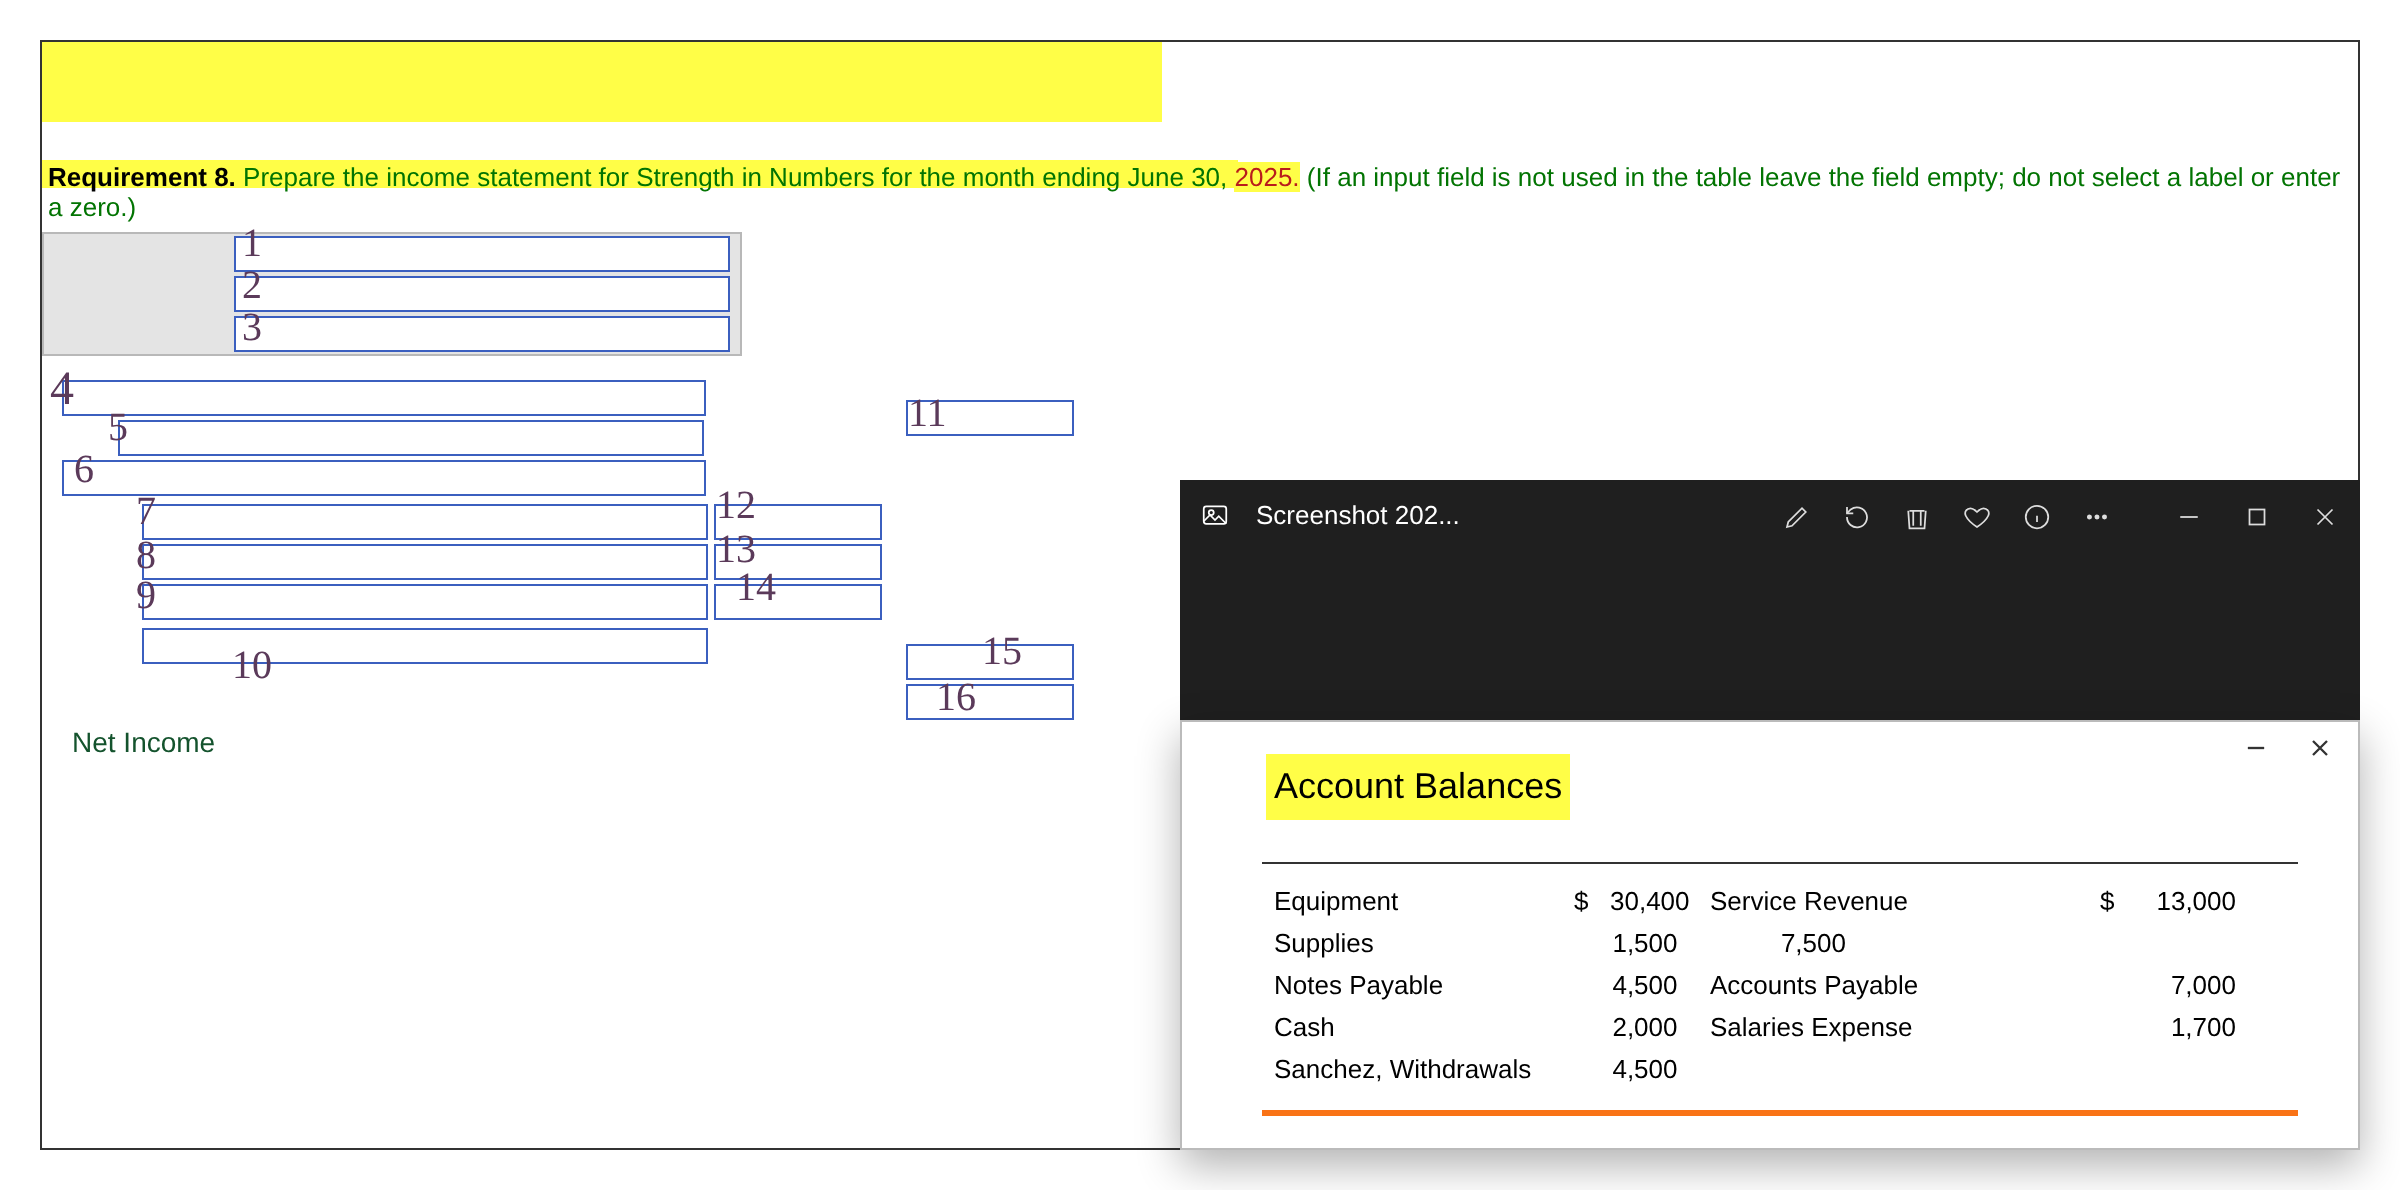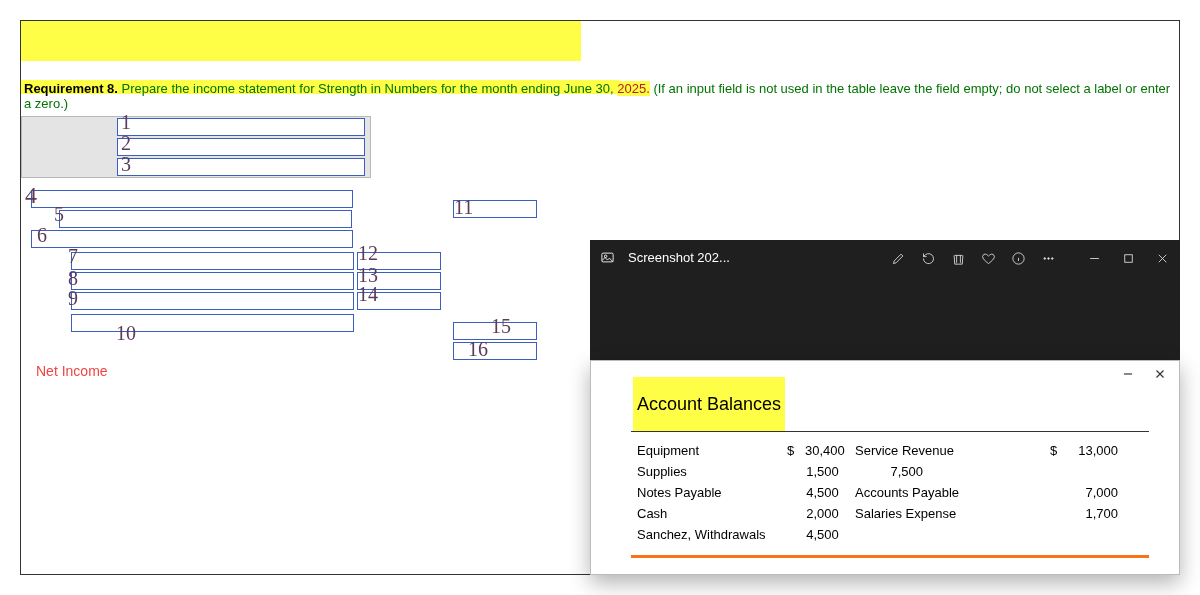--- a/index.html
+++ b/index.html
@@ -29,21 +29,21 @@
     }
     .shaded-header {
       position: absolute; left: 0; top: 0; width: 350px; height: 62px;
       background: #e4e4e4; border: 1px solid #b8b8b8;
     }
     .inp {
       position: absolute; border: 1px solid #3b5fbf; background: #fff;
       height: 18px;
     }
     .label-netincome {
-      position: absolute; left: 15px; top: 247px; font-size: 14px; color: #ef4444;
+      position: absolute; left: 15px; top: 247px; font-size: 14px; color: #14532d;
     }
 
     
     .hw {
       position: absolute; font-family: "Comic Sans MS", cursive; font-size: 20px;
       color: #5b3a5a; font-weight: 400; line-height: 1; pointer-events:none;
     }
 
     .highlight-line {
       position: absolute; background: #fffe47; height: 14px;
@@ -64,21 +64,21 @@
     .viewer-left-icon {
       position: absolute; left: 10px; top: 10px;
     }
 
     
     .popup {
       position: absolute; top: 360px; left: 590px; width: 590px; height: 215px;
       background: #fff; border: 1px solid #bbb; box-shadow: 0 8px 20px rgba(0,0,0,.3);
     }
     .popup .pbar { display: flex; justify-content: flex-end; gap: 18px; padding: 6px 12px 0 0;}
-    .popup .ptitle { position: absolute; left: 42px; top: 16px; font-size: 18px; background: #fffe47; padding: 17px 4px; }
+    .popup .ptitle { position: absolute; left: 42px; top: 16px; font-size: 18px; background: #fffe47; padding: 6px 4px; }
     .popup .ptable {
       position: absolute; left: 40px; right: 30px; top: 70px;
       border-top: 1px solid #333; border-bottom: 3px solid #f97316;
       padding: 8px 6px 10px 6px;
     }
     .prow { display: flex; font-size: 13px; padding: 3px 0; }
     .pcol-lbl-l { width: 150px; }
     .pcol-cur { width: 18px; text-align: left; }
     .pcol-amt-l { width: 50px; text-align: center; padding-right: 15px;}
     .pcol-lbl-r { width: 195px; }
@@ -126,21 +126,21 @@
   <span class="hw" style="top:162px;left:4px;font-size:24px">4</span>
   <span class="hw" style="top:183px;left:33px">5</span>
   <span class="hw" style="top:204px;left:16px">6</span>
   <span class="hw" style="top:225px;left:47px">7</span>
   <span class="hw" style="top:247px;left:47px">8</span>
   <span class="hw" style="top:267px;left:47px">9</span>
   <span class="hw" style="top:302px;left:95px">10</span>
   <span class="hw" style="top:176px;left:433px">11</span>
   <span class="hw" style="top:222px;left:337px">12</span>
   <span class="hw" style="top:244px;left:337px">13</span>
-  <span class="hw" style="top:263px;left:337px">14</span>
+  <span class="hw" style="top:263px;left:347px">14</span>
   <span class="hw" style="top:295px;left:470px">15</span>
   <span class="hw" style="top:318px;left:447px">16</span>
 
 </div>
 
 <div class="viewer">
   <span class="viewer-left-icon">
     <svg viewBox="0 0 24 24">
         <rect x="3" y="5" width="18" height="14" rx="2"></rect>
         <circle cx="9" cy="10" r="2"></circle>

